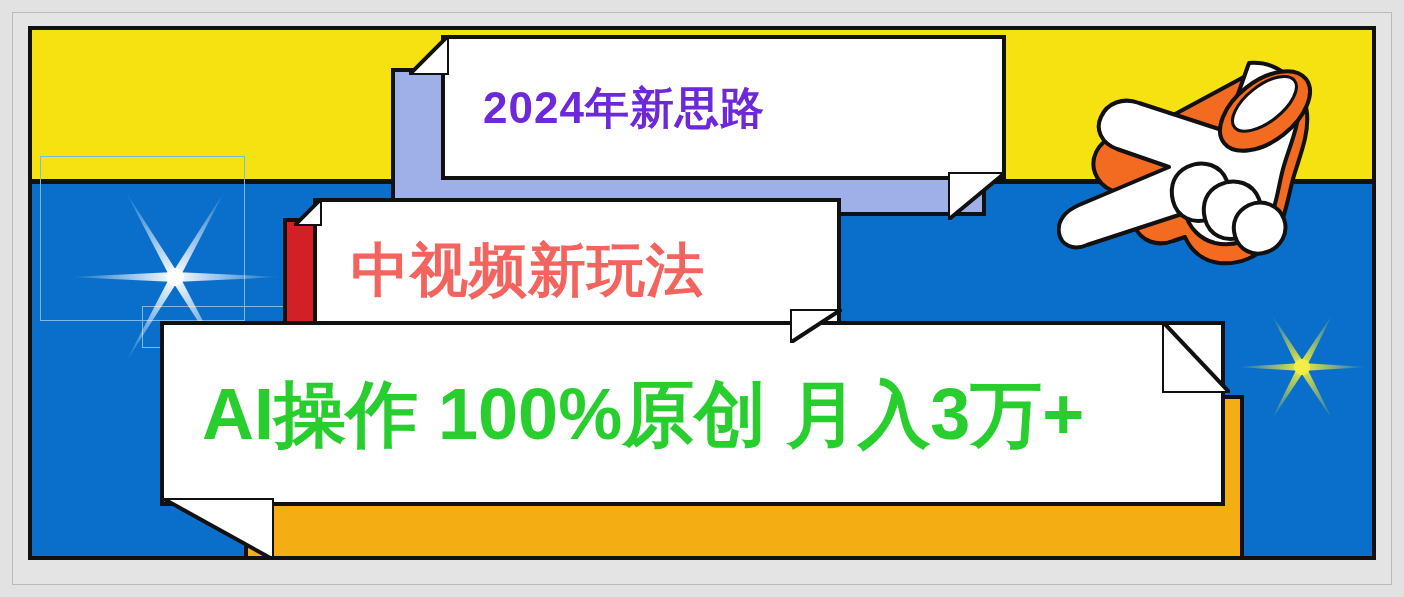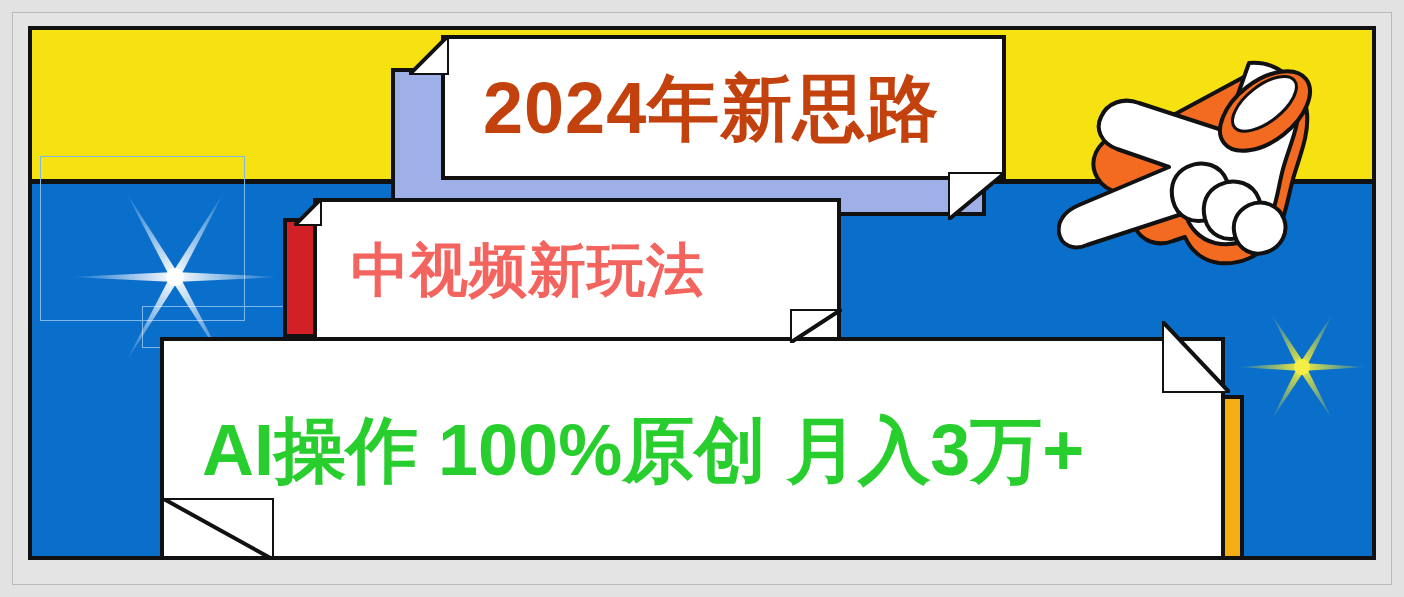--- a/index.html
+++ b/index.html
@@ -113,22 +113,22 @@
   #ribbon-1 { left: 355px; top: 2px; width: 620px; height: 190px; }
   #ribbon-1 .shadow-block {
     left: 4px; top: 36px; width: 595px; height: 148px;
     background: #9FB0E8;
     z-index: 1;
   }
   #ribbon-1 .plate {
     left: 54px; top: 3px; width: 565px; height: 145px;
   }
   #ribbon-1 .label {
-    color: #c2410c;
-    font-size: 72px;
+    color: #6d28d9;
+    font-size: 44px;
     letter-spacing: 1px;
     margin-left: 38px;
   }
   #ribbon-1-fold-tl {
     left: 22px; top: 3px; width: 40px; height: 40px;
   }
   #ribbon-1-fold-br {
     left: 561px; top: 140px; width: 58px; height: 48px;
   }
 
@@ -156,21 +156,21 @@
   }
 
   
   #ribbon-3 { left: 110px; top: 288px; width: 1105px; height: 250px; }
   #ribbon-3 .shadow-block {
     left: 102px; top: 77px; width: 1000px; height: 172px;
     background: #F5AD14;
     z-index: 1;
   }
   #ribbon-3 .plate {
-    left: 18px; top: 3px; width: 1065px; height: 226px; margin-top: 16px;
+    left: 18px; top: 3px; width: 1065px; height: 185px;
   }
   #ribbon-3 .label {
     color: #28CE2E;
     font-size: 72px;
     letter-spacing: 0px;
     margin-left: 38px;
   }
   #ribbon-3-fold-bl {
     left: 20px; top: 180px; width: 112px; height: 62px;
   }

